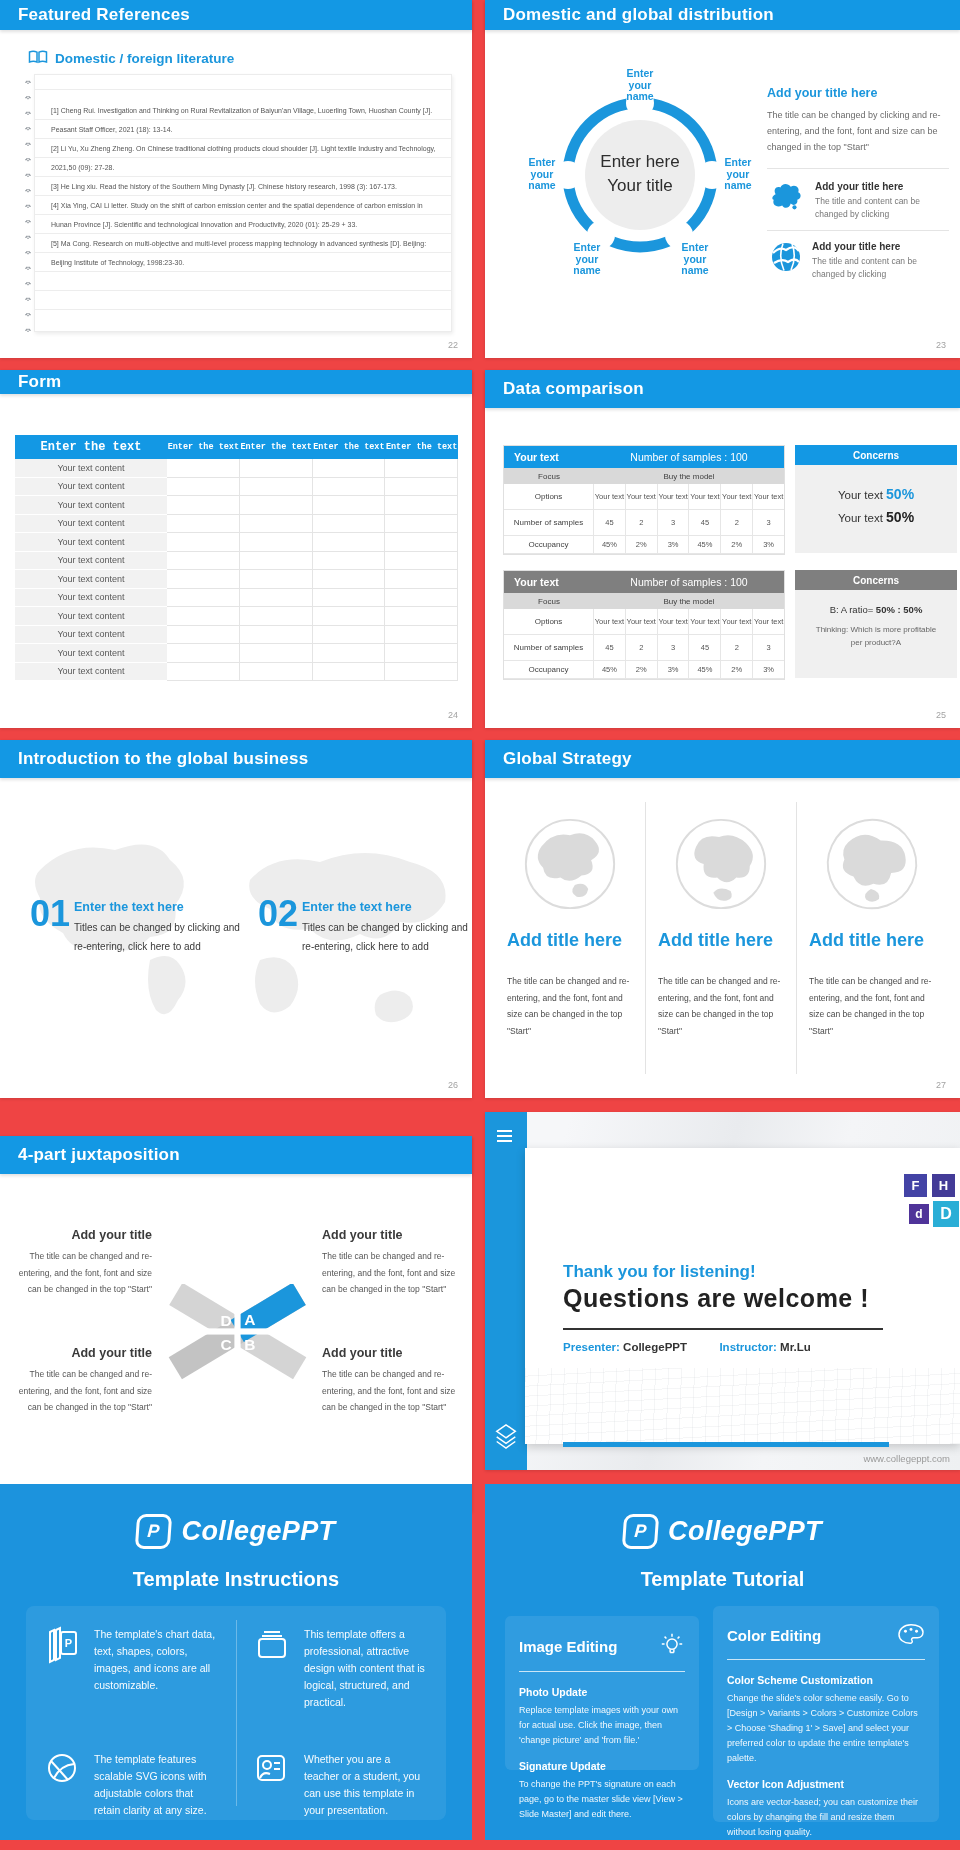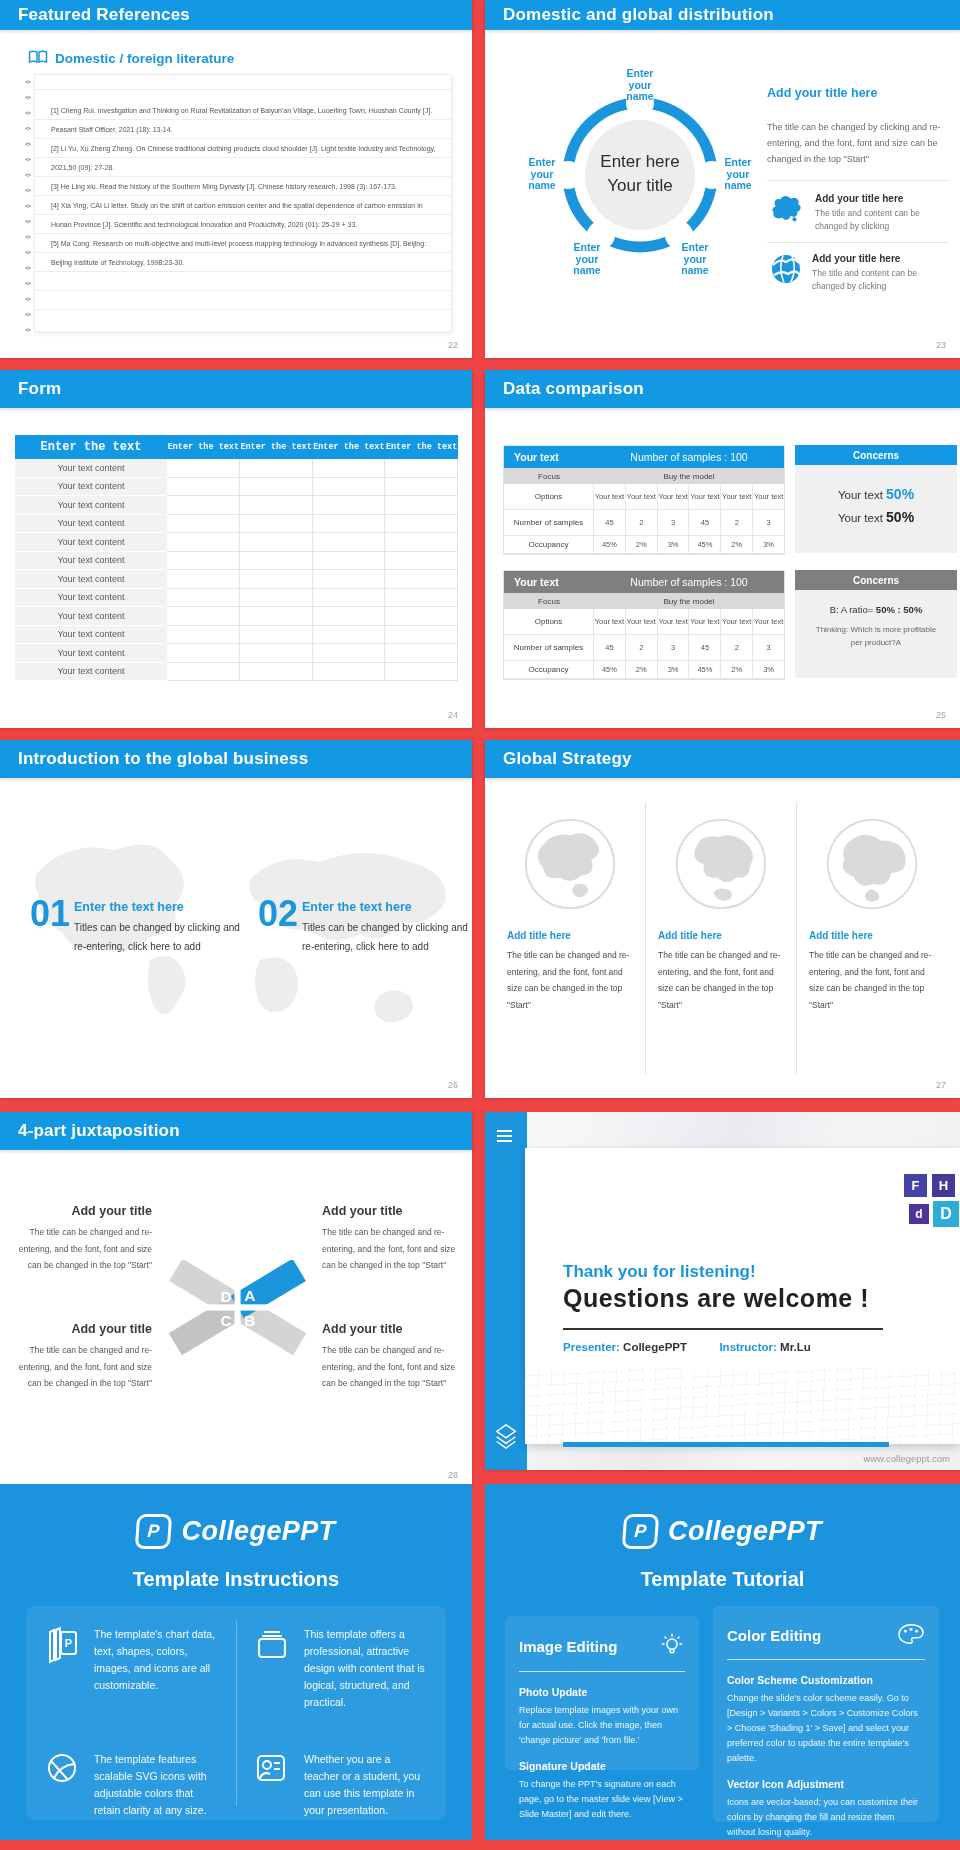--- a/index.html
+++ b/index.html
@@ -52,21 +52,21 @@
   .theme-blue .chead{background:#1398e4;}
   .theme-gray .chead{background:#7f7f7f;}
   
   .bignum{font-size:36px;font-weight:bold;color:#1b96dc;line-height:31px;margin-top:8px;}
   .ihead{font-size:12.5px;font-weight:bold;color:#1b96dc;}
   .ibody{font-size:10px;line-height:19px;color:#3a3a3a;margin-top:4px;}
   
   .gcols{position:absolute;left:10px;top:62px;width:452px;height:272px;display:flex;}
   .gcol{flex:1;padding:0 12px;box-sizing:border-box;}
   .gcol+.gcol{border-left:1px solid #e3e3e3;}
-  .ghead{font-size:10px;font-weight:bold;color:#1b96dc;margin:14px 0 6px;}
+  .ghead{font-size:18px;font-weight:bold;color:#1b96dc;margin:14px 0 22px;}
   .gbody{font-size:8.5px;line-height:16.5px;color:#4a4a4a;}
   
   .qhead{font-size:12.5px;font-weight:bold;color:#3a3a3a;margin-bottom:6px;}
   .qbody{font-size:8.5px;line-height:16.5px;color:#555;}
   .qblock{position:absolute;width:135px;}
   .ral{text-align:right;}
   
   .tile{position:absolute;color:#fff;font-weight:bold;display:flex;align-items:center;justify-content:center;}
   .mesh{background-image:repeating-linear-gradient(92deg,rgba(110,120,135,.14) 0 1px,transparent 1px 13px),repeating-linear-gradient(-3deg,rgba(110,120,135,.12) 0 1px,transparent 1px 10px);}
   
@@ -130,21 +130,21 @@
         <div>Your title</div>
       </div>
       <div class="nodelabel" style="left:104px;top:58px">Enter your name</div>
       <div class="nodelabel" style="left:6px;top:147px">Enter your name</div>
       <div class="nodelabel" style="left:202px;top:147px">Enter your name</div>
       <div class="nodelabel" style="left:51px;top:232px">Enter your name</div>
       <div class="nodelabel" style="left:159px;top:232px">Enter your name</div>
     </div>
     <div class="abs" style="left:282px;top:86px;width:182px">
       <div class="rcol-title">Add your title here</div>
-      <div class="rcol-body" style="margin-top:19px">The title can be changed by clicking and re-entering, and the font, font and size can be changed in the top "Start"</div>
+      <div class="rcol-body" style="margin-top:7px">The title can be changed by clicking and re-entering, and the font, font and size can be changed in the top "Start"</div>
       <div class="hline" style="margin:13px 0 12px"></div>
       <div class="sideitem">
         <span><svg width="38" height="32" viewBox="0 0 40 34">
               <path fill="#1b96dc" d="M9,14 C6,9 10,5 14,7 C16,2 22,2 25,6 C30,3 35,7 33,12 C37,14 36,19 32,20 C33,25 28,27 25,24 C24,29 18,30 16,26 C10,29 5,25 7,20 C4,19 6,15 9,14 Z"></path>
               <circle cx="29" cy="28" r="2.2" fill="#1b96dc"></circle>
             </svg></span>
         <span>
           <div class="t">Add your title here</div>
           <div class="b">The title and content can be changed by clicking</div>
         </span>
@@ -161,21 +161,21 @@
         <span>
           <div class="t">Add your title here</div>
           <div class="b">The title and content can be changed by clicking</div>
         </span>
       </div>
     </div>
     <div class="pagenum">23</div>
   </div>
 
   <div class="slide" style="left:0;top:370;width:472px;height:358px;top:370px">
-    <div class="tbar" style="height:38px">
+    <div class="tbar" style="height:24px">
         <span>Form</span>
       </div>
     <div class="ftable">
       <div class="fhead">
         <div class="fh c0">Enter the text</div>
         <div class="fh">Enter the text</div>
         <div class="fh">Enter the text</div>
         <div class="fh">Enter the text</div>
         <div class="fh">Enter the text</div>
       </div>
@@ -433,21 +433,21 @@
               <path fill="#dadada" d="M60,74 q10,-2 12,6 q-4,8 -12,6 q-6,-4 0,-12z"></path>
             </svg>
         </div>
         <div class="ghead">Add title here</div>
         <div class="gbody">The title can be changed and re-entering, and the font, font and size can be changed in the top "Start"</div>
       </div>
     </div>
     <div class="pagenum">27</div>
   </div>
 
-  <div class="slide" style="left:0;top:1112px;width:472px;height:376px">
+  <div class="slide" style="left:0;top:1136px;width:472px;height:376px">
     <div class="tbar" style="height:38px">
         <span>4-part juxtaposition</span>
       </div>
     <div class="qblock ral" style="left:18px;top:92px;width:134px">
       <div class="qhead">Add your title</div>
       <div class="qbody">The title can be changed and re-entering, and the font, font and size can be changed in the top "Start"</div>
     </div>
     <div class="qblock" style="left:322px;top:92px;width:136px">
       <div class="qhead blue">Add your title</div>
       <div class="qbody">The title can be changed and re-entering, and the font, font and size can be changed in the top "Start"</div>

